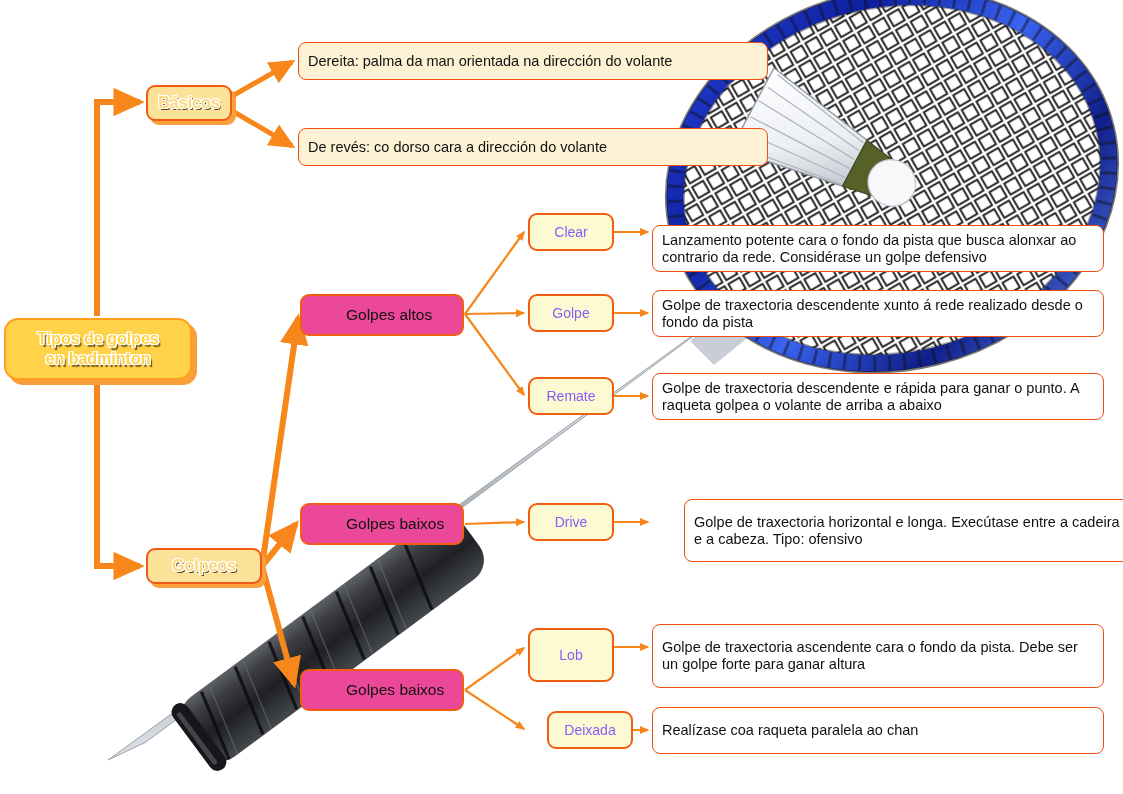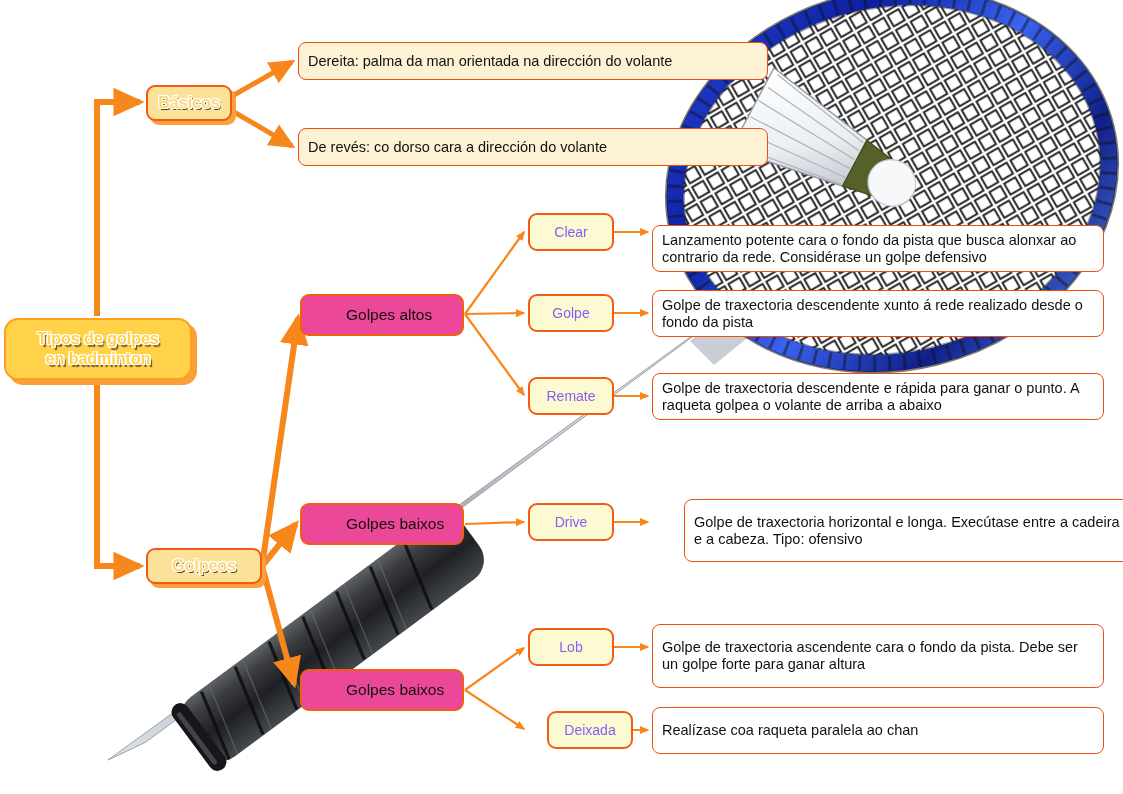--- a/index.html
+++ b/index.html
@@ -270,21 +270,21 @@
   </div>
 
   <div class="node n-l3" style="left:528px;top:377px;width:86px;height:38px;">
     <span class="txt">Remate</span>
   </div>
 
   <div class="node n-l3" style="left:528px;top:503px;width:86px;height:38px;">
     <span class="txt">Drive</span>
   </div>
 
-  <div class="node n-l3" style="left:528px;top:628px;width:86px;height:38px;">
+  <div class="node n-l3" style="left:528px;top:628px;width:86px;height:54px;">
     <span class="txt">Lob</span>
   </div>
 
   <div class="node n-l3" style="left:528px;top:711px;width:86px;height:38px;margin-left:19px;">
     <span class="txt">Deixada</span>
   </div>
 
   <div class="node n-desc plain" style="left:652px;top:225px;width:452px;height:47px;">
     <span class="txt">Lanzamento potente cara o fondo da pista que busca alonxar ao contrario da rede. Considérase un golpe defensivo</span>
   </div>

